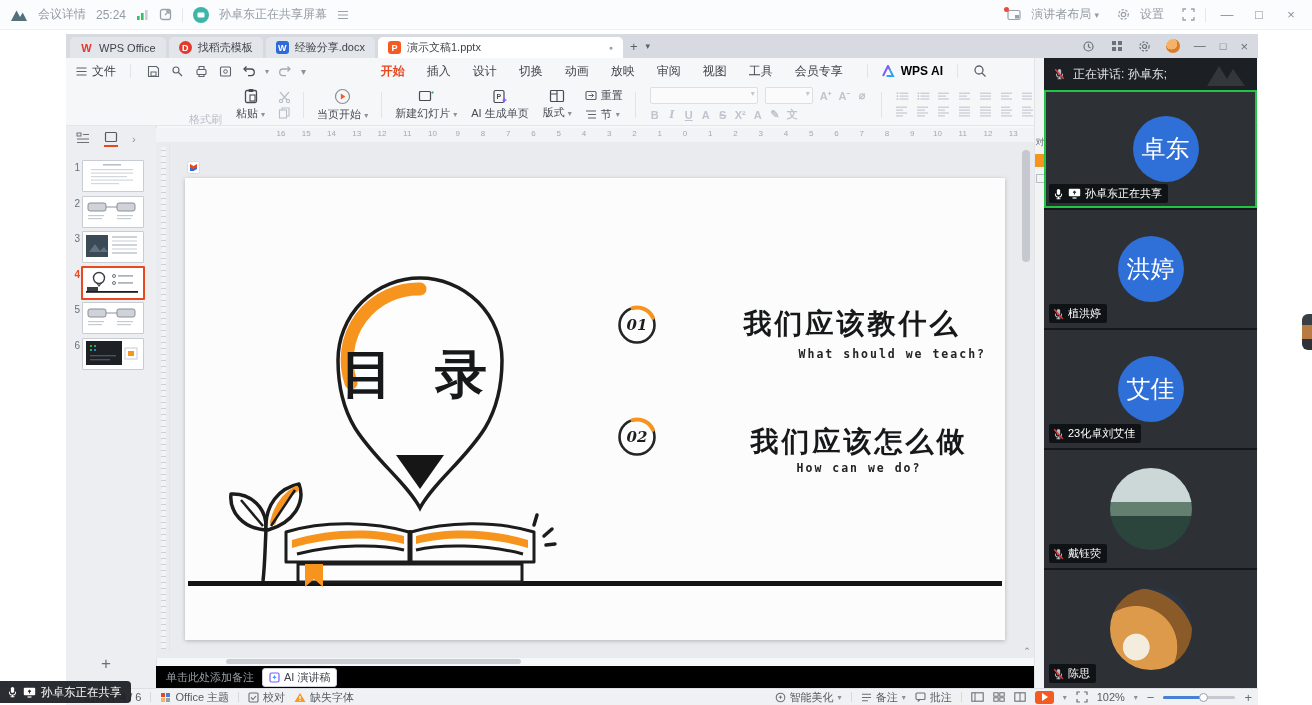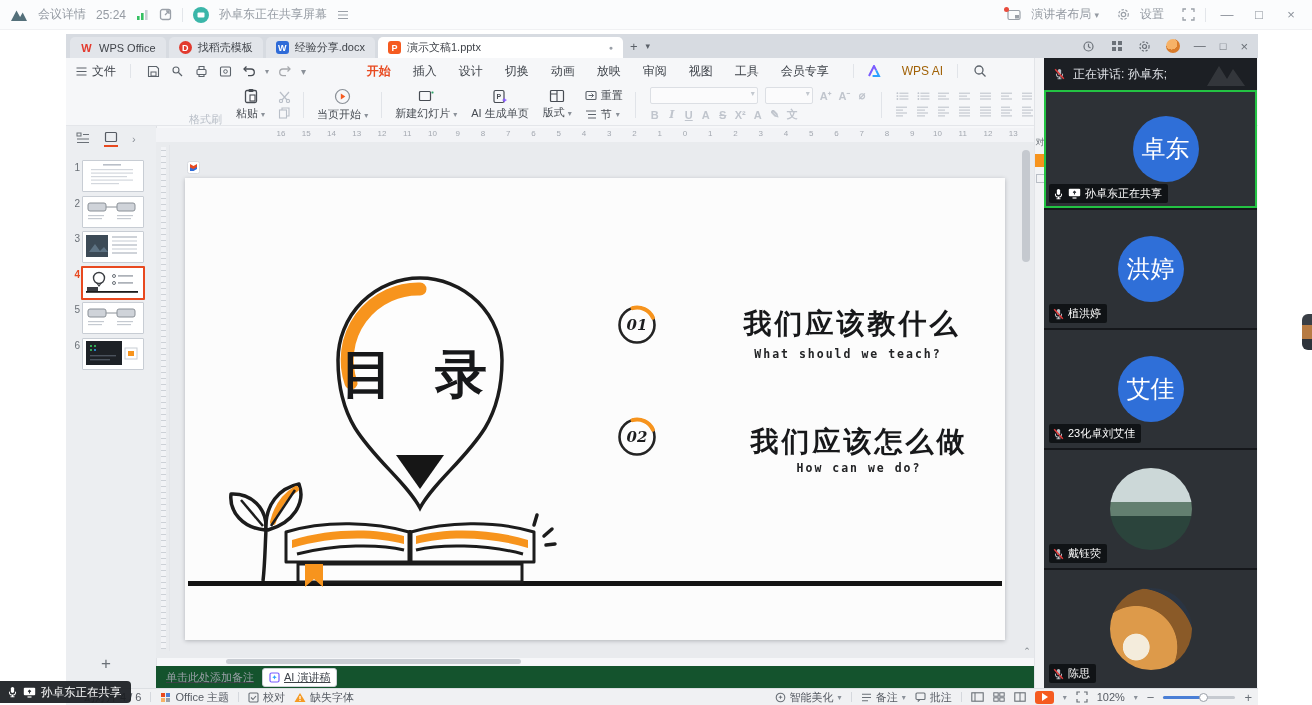--- a/index.html
+++ b/index.html
@@ -78,21 +78,21 @@
   .vscroll .thumb{width:8px;height:112px;background:#c5c9cf;border-radius:4px;}
   .hscroll-thumb{position:absolute;left:160px;top:625px;width:295px;height:5px;background:#c9cdd3;border-radius:3px;}
   .corner-nav{position:absolute;left:954px;top:612px;width:14px;display:flex;flex-direction:column;gap:8px;align-items:center;color:#7a8087;font-size:9px;}
   
   .zh{font-family:"DejaVu Serif",serif;font-weight:bold;color:#17181a;}
   .toc-title{position:absolute;left:155px;top:162px;width:160px;text-align:center;font-size:52px;letter-spacing:12px;}
   .toc-num{position:absolute;width:36px;text-align:center;font-size:15px;font-style:italic;font-weight:bold;font-family:"DejaVu Serif",serif;color:#1c1d1f;}
   .toc-zh{position:absolute;width:300px;text-align:center;font-size:28px;letter-spacing:3px;}
   .toc-en{position:absolute;width:300px;text-align:center;font-family:"DejaVu Sans Mono",monospace;font-weight:bold;font-size:11.5px;letter-spacing:2px;color:#232426;}
   
-  .notesbar{position:absolute;left:90px;top:632px;width:878px;height:22px;background:#14532d;display:flex;align-items:center;gap:8px;padding-left:10px;box-sizing:border-box;text-decoration:underline;}
+  .notesbar{position:absolute;left:90px;top:632px;width:878px;height:22px;background:#000000;display:flex;align-items:center;gap:8px;padding-left:10px;box-sizing:border-box;}
   .notes-ph{font-size:11px;color:#9aa0a8;}
   .ai-chip{display:flex;align-items:center;gap:4px;border:1px solid #ccd0d6;background:#fff;border-radius:3px;padding:1px 6px;font-size:11px;color:#3e434a;}
   .statusbar{position:absolute;left:0;top:654px;width:1192px;height:17px;background:#f0f1f3;border-top:1px solid #dcdfe3;
              display:flex;align-items:center;font-size:11px;color:#565b63;padding:0 6px 0 18px;box-sizing:border-box;gap:9px;}
   .sb-right{margin-left:auto;display:flex;align-items:center;gap:9px;}
   .sb-sep{width:1px;height:10px;background:#d5d8dd;}
   .playbtn{width:19px;height:13px;background:var(--ppt-icon);border-radius:3px;display:flex;align-items:center;justify-content:center;}
   .playbtn::after{content:"";border-left:6px solid #fff;border-top:4px solid transparent;border-bottom:4px solid transparent;margin-left:1px;}
   .slider{width:72px;height:3px;background:#c6cad0;border-radius:2px;position:relative;}
   .slider .fill{position:absolute;left:0;top:0;height:3px;width:40px;background:var(--slider-blue);border-radius:2px;}
@@ -290,21 +290,21 @@
           <span class="mtab">设计</span>
           <span class="mtab">切换</span>
           <span class="mtab">动画</span>
           <span class="mtab">放映</span>
           <span class="mtab">审阅</span>
           <span class="mtab">视图</span>
           <span class="mtab">工具</span>
           <span class="mtab">会员专享</span>
         </span>
       <span class="vsep" style="height:14px;"></span>
-      <span class="flex" style="gap:20px;font-weight:normal;color:#a16207;">
+      <span class="flex" style="gap:5px;font-weight:bold;color:#000000;">
         <svg width="14" height="12" viewBox="0 0 14 12">
             <path d="M1 11L6 1l2.2 4.4" fill="none" stroke="#7a5cff" stroke-width="2"></path>
             <path d="M8.2 5.4L11 11H4.6" fill="none" stroke="#2ba0ff" stroke-width="2"></path>
           </svg>
         <span>WPS AI</span>
       </span>
       <span class="vsep" style="height:14px;"></span>
       <span class="qicon">
           <svg width="14" height="14" viewBox="0 0 14 14">
             <circle cx="6" cy="6" r="4" fill="none" stroke="#5c636b" stroke-width="1.3"></circle>
@@ -775,21 +775,21 @@
           <path d="M370,366 L361,367" stroke="#1c1c1c" stroke-width="3.5" stroke-linecap="round"></path>
           <circle cx="452" cy="147" r="17.5" fill="#fdfdfd" stroke="#242424" stroke-width="2.6"></circle>
           <path d="M447.5,130.1 A17.5,17.5 0 0 1 467.9,139.6" stroke="#f7941d" stroke-width="4" fill="none" stroke-linecap="round"></path>
           <circle cx="452" cy="259" r="17.5" fill="#fdfdfd" stroke="#242424" stroke-width="2.6"></circle>
           <path d="M447.5,242.1 A17.5,17.5 0 0 1 467.9,251.6" stroke="#f7941d" stroke-width="4" fill="none" stroke-linecap="round"></path>
         </svg>
         <div class="toc-title zh">目 录</div>
         <div id="slide-overlay">
             <div class="toc-num" style="left: 434px; top: 138px;">01</div>
             <div class="toc-zh zh" style="left: 517px; top: 127px;">我们应该教什么</div>
-            <div class="toc-en" style="left: 513px; top: 169px;">What should we teach?</div>
+            <div class="toc-en" style="left: 501px; top: 169px; text-align: right;">What should we teach?</div>
             <div class="toc-num" style="left: 434px; top: 250px;">02</div>
             <div class="toc-zh zh" style="left: 524px; top: 245px;">我们应该怎么做</div>
             <div class="toc-en" style="left: 524px; top: 283px;">How can we do?</div>
           </div>
       </div>
 
       <div class="vscroll">
           <div class="thumb"></div>
         </div>
     </div>

